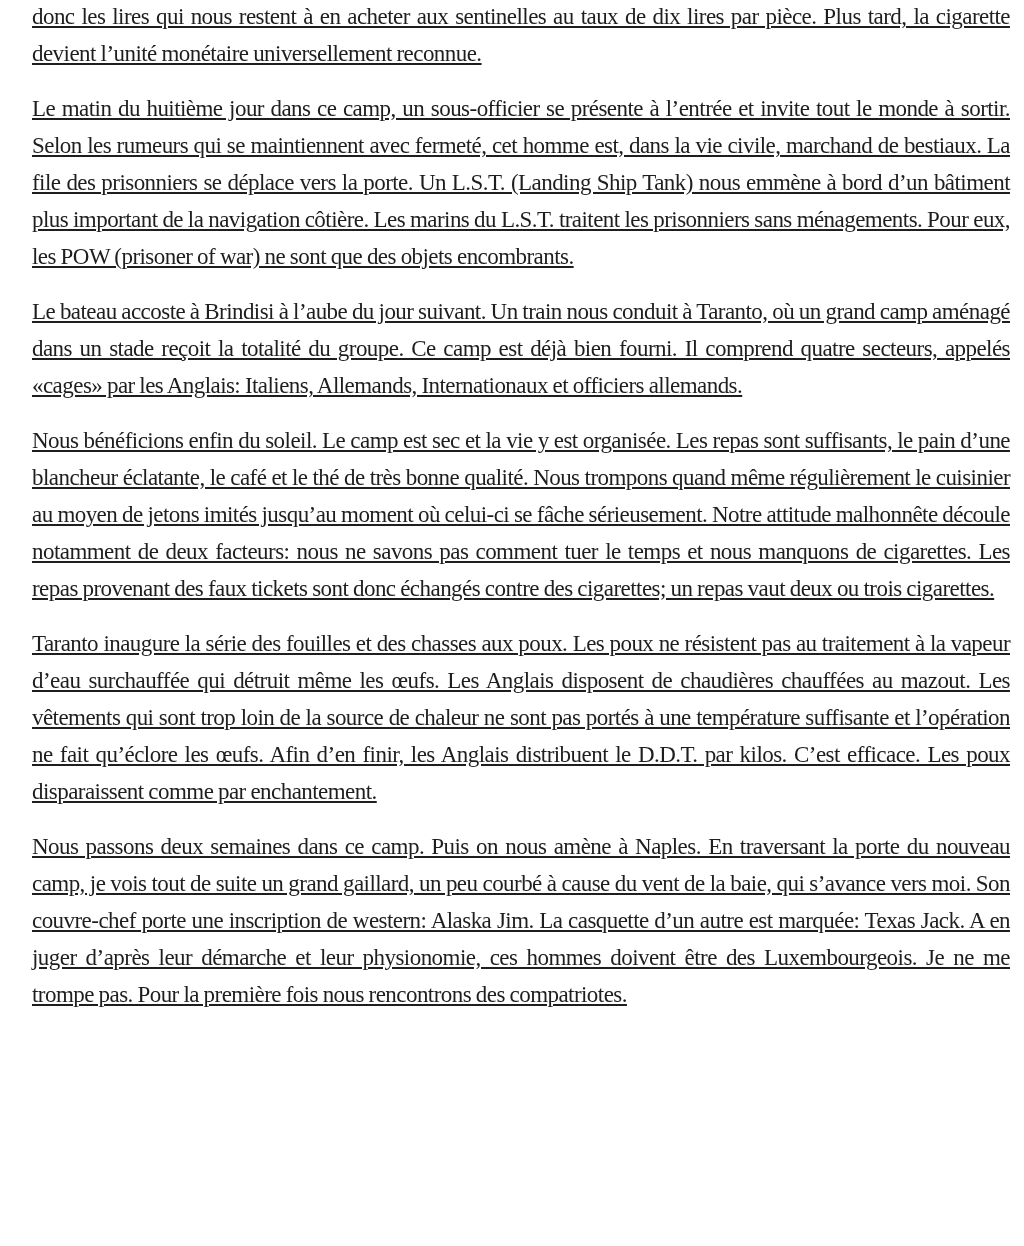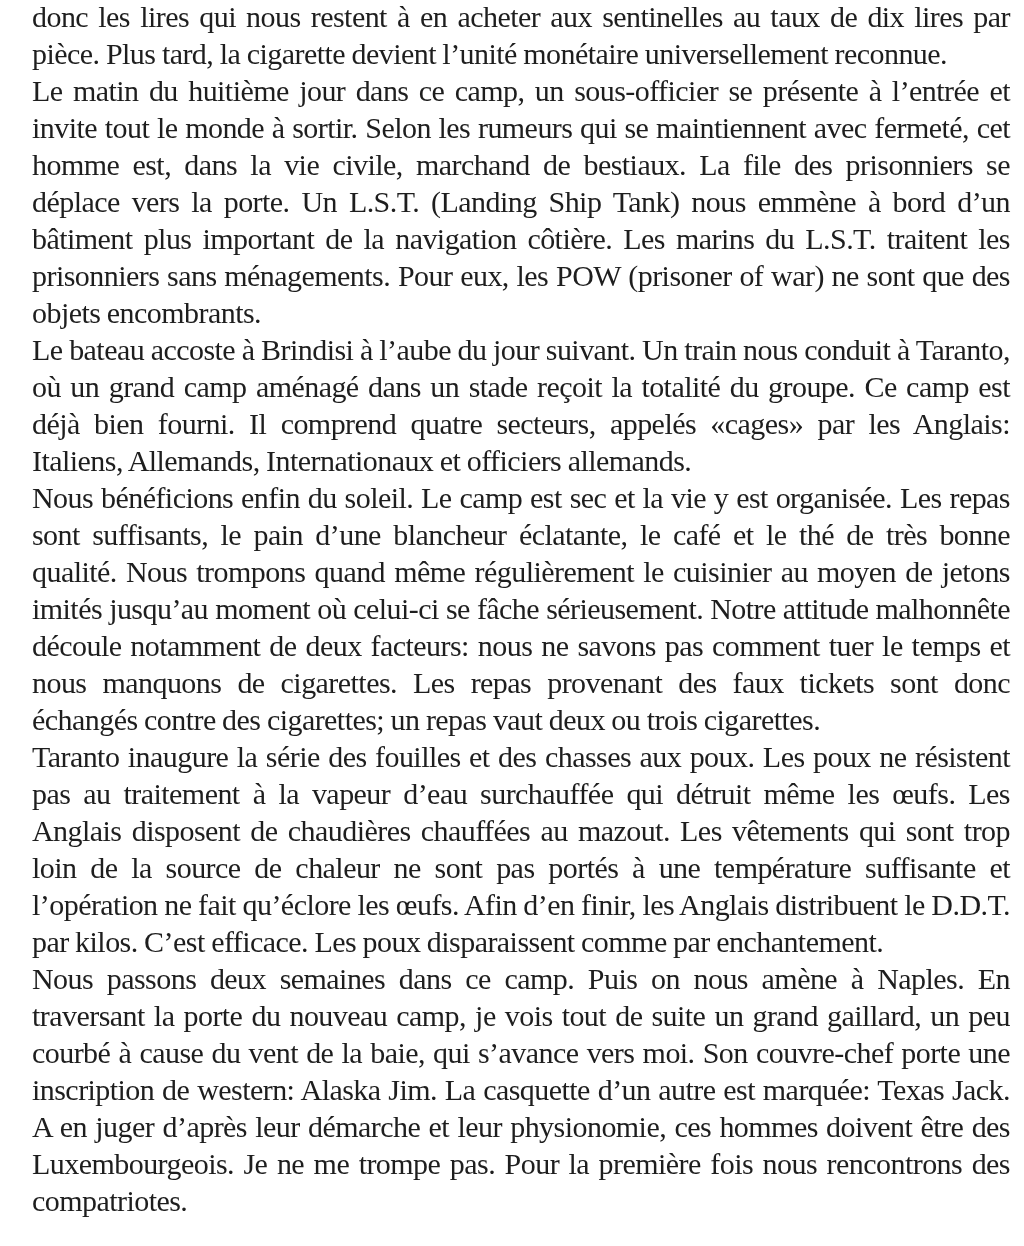--- a/index.html
+++ b/index.html
@@ -13,32 +13,33 @@
       overflow: hidden;
       position: relative;
     }
     .page {
       position: absolute;
       left: 32px;
       top: 0px;
       width: 978px;
       color: #1e1e1e;
       font-family: "Liberation Serif", "DejaVu Serif", serif;
-      font-size: 30px;
+      font-size: 23px;
       line-height: 37px;
       letter-spacing: -0.55px;
       word-spacing: -0.5px;
+      text-decoration: underline;
     }
     .para {
       margin: 0;
       text-align: justify;
       text-align-last: left;
     }
     .para + .para {
-      margin-top: 0;
+      margin-top: 18px;
     }
     .p1 { margin-top: -2px !important; }
   </style>
 </head>
 <body>
 
 <div class="page">
   <p class="para p1">donc les lires qui nous restent à en acheter aux sentinelles au taux de dix lires par pièce. Plus tard, la cigarette devient l’unité monétaire universellement reconnue.</p>
   <p class="para">Le matin du huitième jour dans ce camp, un sous-officier se présente à l’entrée et invite tout le monde à sortir. Selon les rumeurs qui se maintiennent avec fermeté, cet homme est, dans la vie civile, marchand de bestiaux. La file des prisonniers se déplace vers la porte. Un L.S.T. (Landing Ship Tank) nous emmène à bord d’un bâtiment plus important de la navigation côtière. Les marins du L.S.T. traitent les prisonniers sans ménagements. Pour eux, les POW (prisoner of war) ne sont que des objets encombrants.</p>
   <p class="para">Le bateau accoste à Brindisi à l’aube du jour suivant. Un train nous conduit à Taranto, où un grand camp aménagé dans un stade reçoit la totalité du groupe. Ce camp est déjà bien fourni. Il comprend quatre secteurs, appelés «cages» par les Anglais: Italiens, Allemands, Internationaux et officiers allemands.</p>

